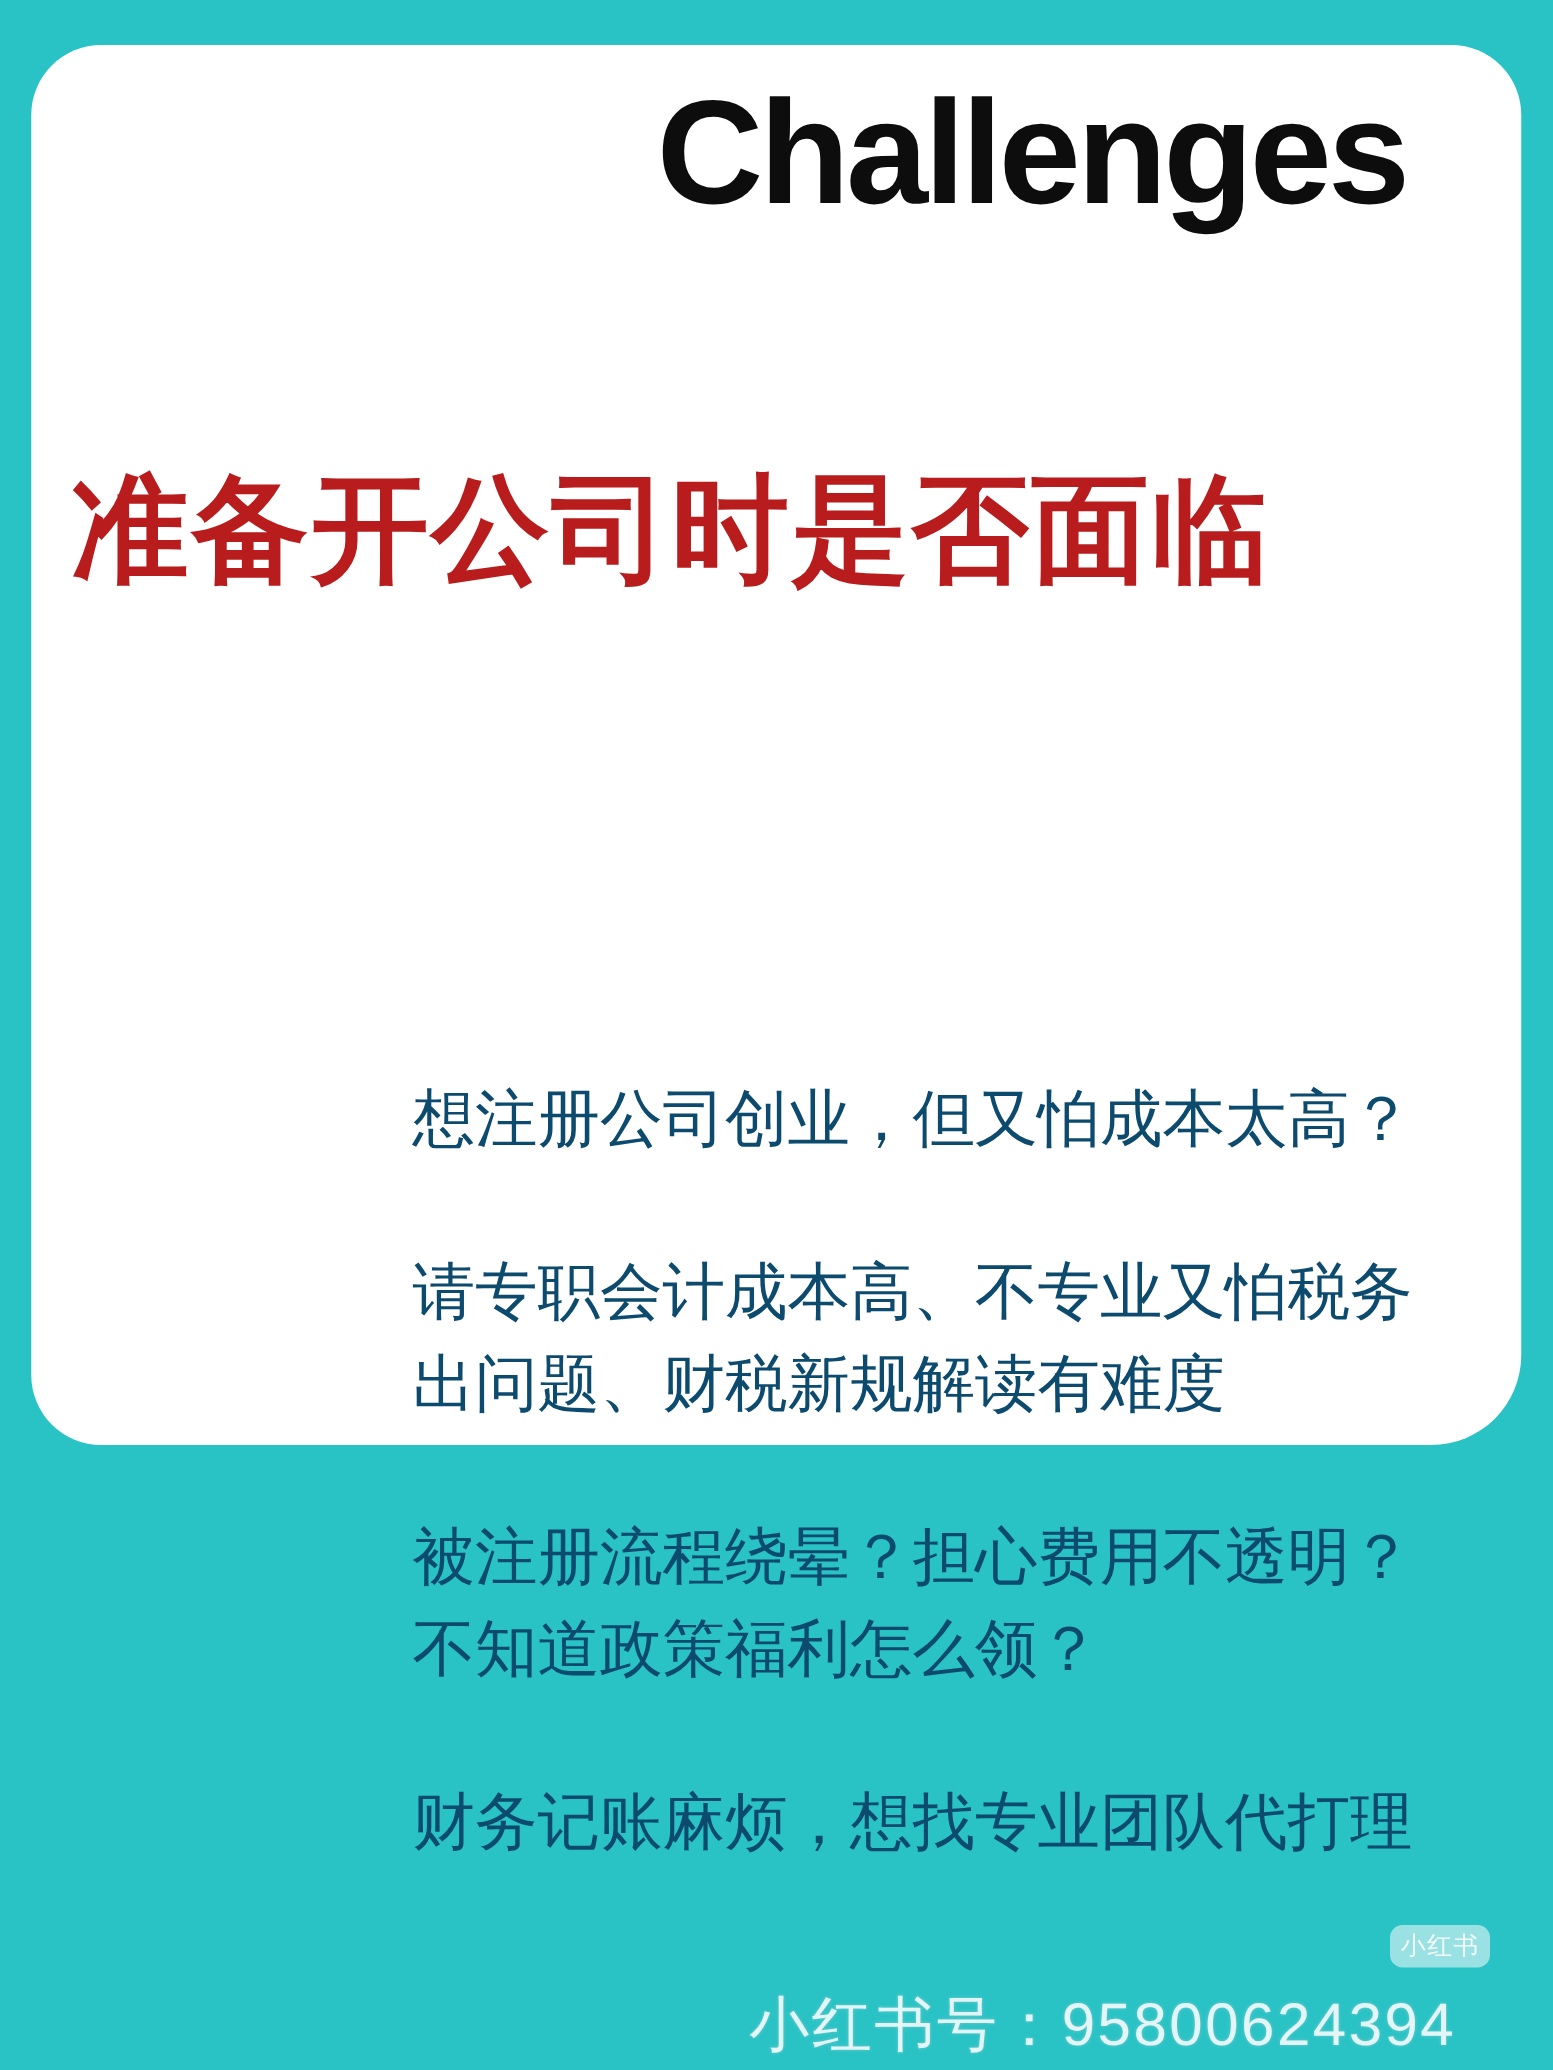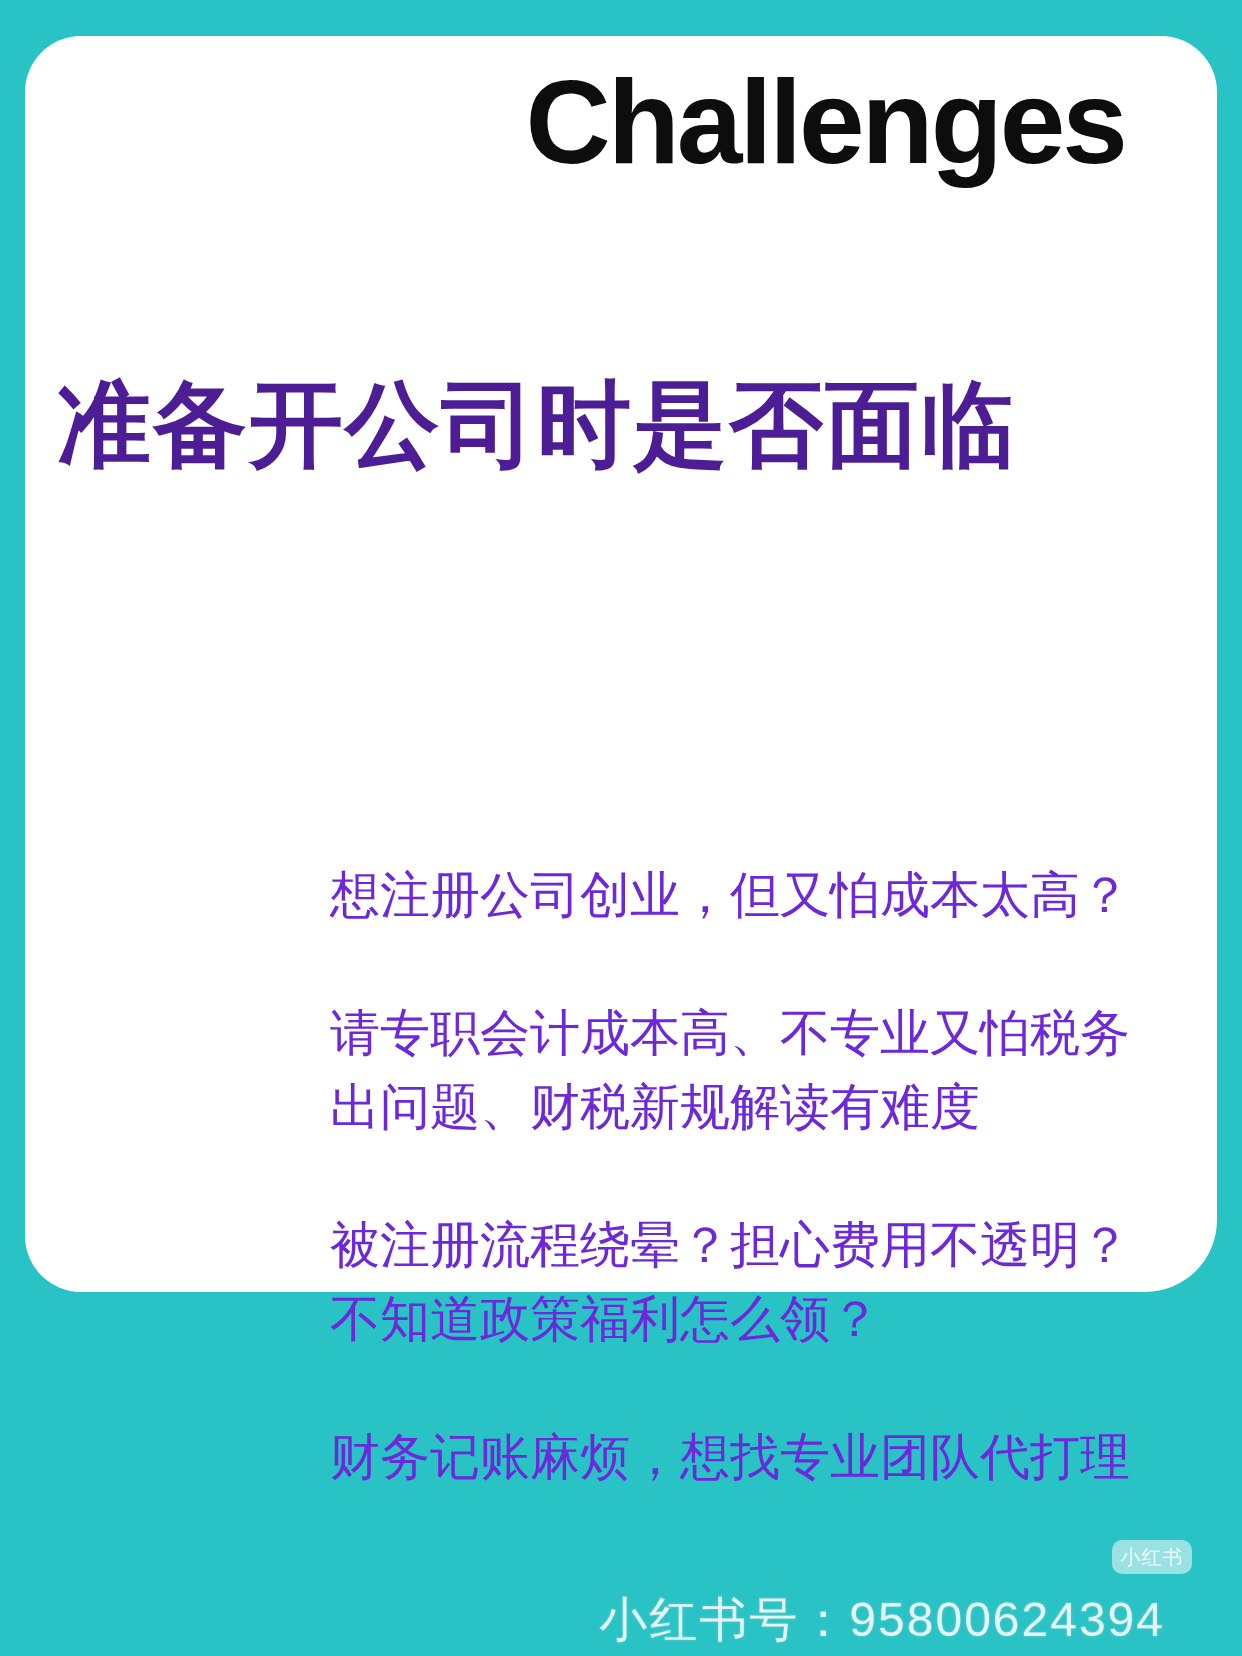--- a/index.html
+++ b/index.html
@@ -8,21 +8,21 @@
     position: relative;
     background: #29c3c6;
     font-family: "Liberation Sans", "DejaVu Sans", sans-serif;
     overflow: hidden;
   }
   .card {
     position: absolute;
     left: 25px;
     top: 36px;
     width: 1192px;
-    height: 1256px;
+    height: 1120px;
     background: #ffffff;
     border-radius: 56px 56px 72px 56px;
   }
   .title {
     position: absolute;
     top: 18px;
     right: 92px;
     font-size: 118px;
     font-weight: 700;
     letter-spacing: -3px;
@@ -30,31 +30,31 @@
     font-family: "Liberation Sans", "DejaVu Sans", sans-serif;
   }
   .heading {
     position: absolute;
     left: 32px;
     top: 330px;
     font-family: "Liberation Serif", "DejaVu Serif", serif;
     font-weight: 900;
     font-size: 94px;
     line-height: 1.26;
-    color: #4c1d95;
+    color: #b91c1c;
     letter-spacing: 2px;
   }
   .challenges {
     position: absolute;
     left: 305px;
     top: 822px;
     width: 800px;
     font-size: 50px;
     line-height: 1.48;
-    color: #6d28d9;
+    color: #0c4a6e;
   }
   .challenge-item { margin-bottom: 64px; }
   .challenge-item:last-child { margin-bottom: 0; }
   .xhs-badge {
     position: absolute;
     left: 1112px;
     top: 1540px;
     width: 80px;
     height: 34px;
     border-radius: 10px;

